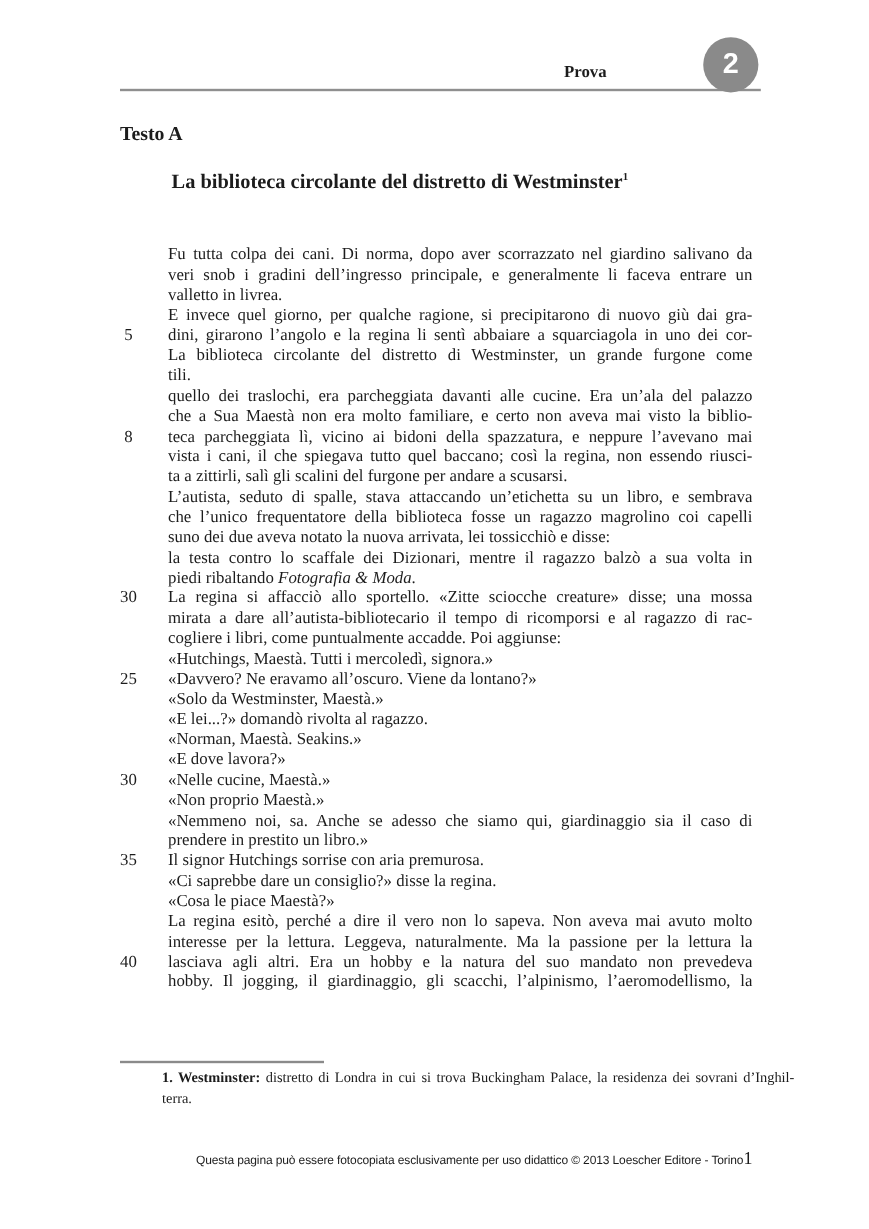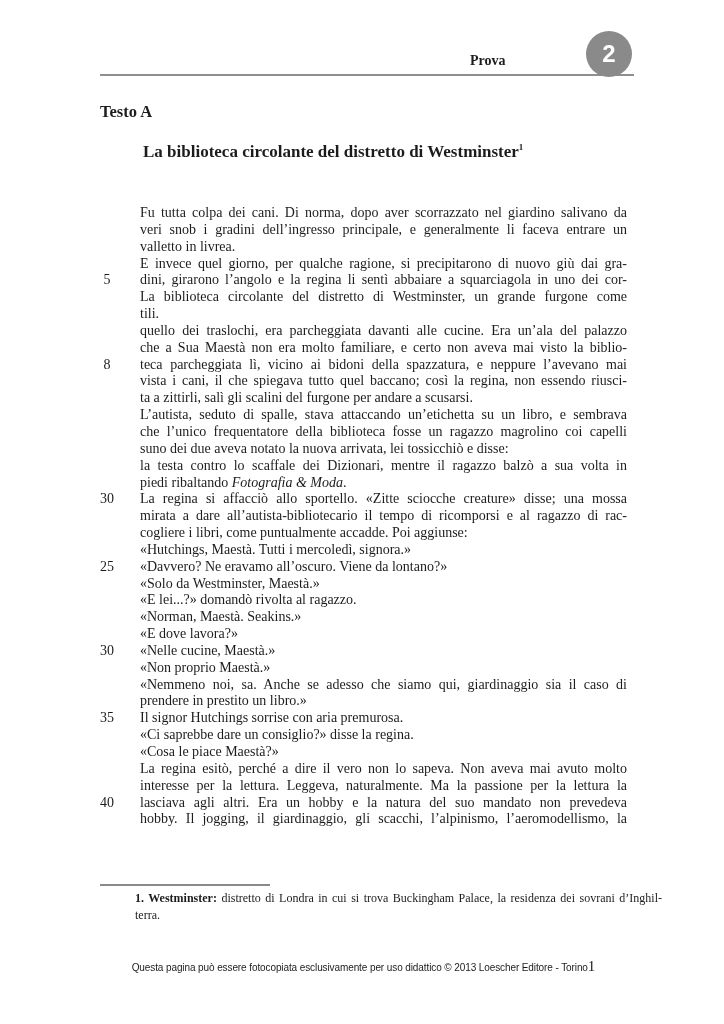--- a/index.html
+++ b/index.html
@@ -63,21 +63,21 @@
   }
   .footnote {
     position: absolute; left: 110px; top: 890px; width: 527px;
     font-size: 12px; line-height: 16.5px; margin-left: 25px;
   }
   .footnote .fn-line1 { text-align: justify; text-align-last: justify; }
 
   
   .page-footer {
     position: absolute; left: 100px; top: 958px; width: 527px;
-    display: flex; justify-content: center; align-items: baseline;
+    display: flex; justify-content: flex-end; align-items: baseline;
   }
   .footer-copy {
     font-family: "Liberation Sans", sans-serif;
     font-size: 10px; letter-spacing: -0.1px; color: #1c1c1c;
   }
   .footer-page { font-size: 15px; color: #1c1c1c; }
 </style>
 </head>
 <body>
 

